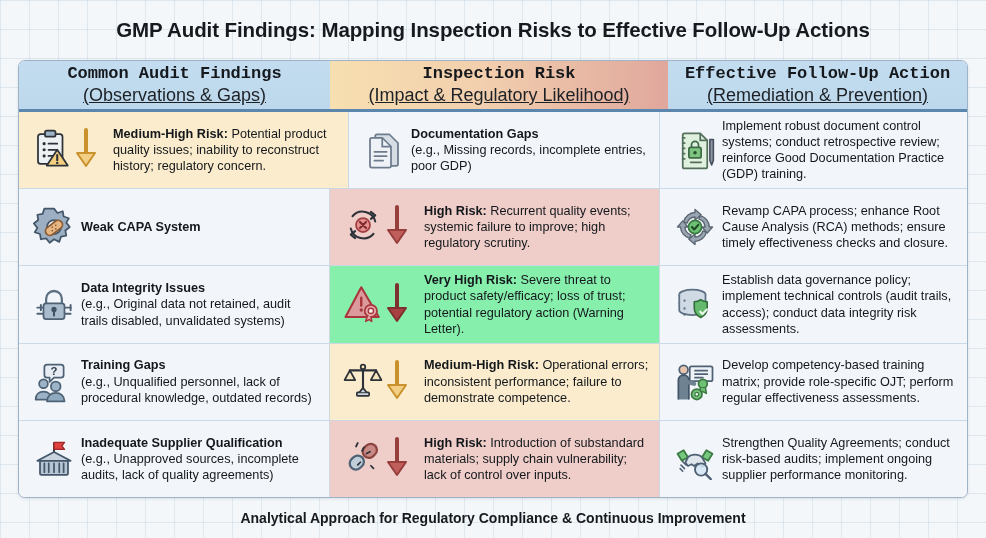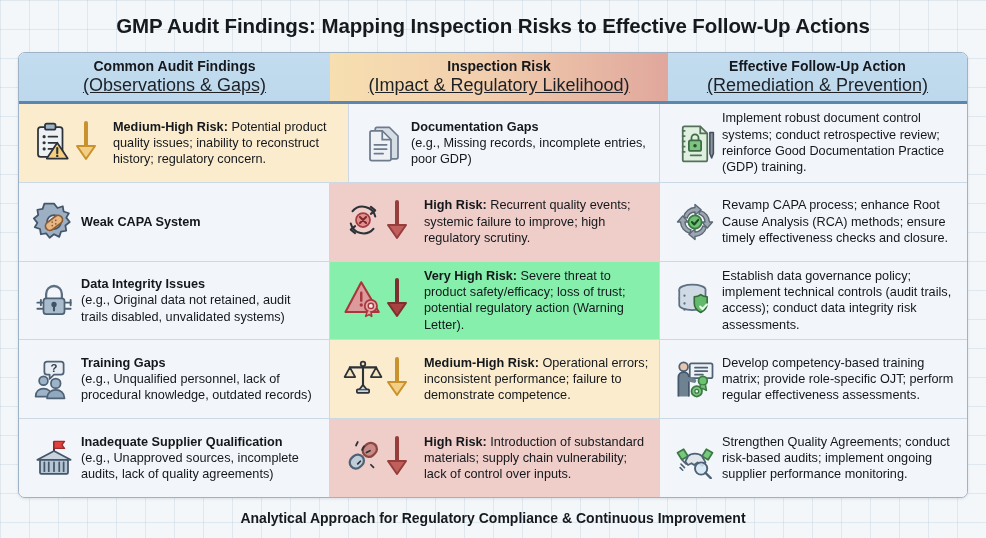--- a/index.html
+++ b/index.html
@@ -19,21 +19,21 @@
 
   .page {
     position: absolute;
     inset: 0;
     display: flex;
     flex-direction: column;
   }
 
   
   .title-bar {
-    height: 52px;
+    height: 60px;
     display: flex;
     align-items: center;
     justify-content: center;
     flex: none;
   }
   .main-title {
     font-size: 20.5px;
     font-weight: bold;
     color: #16191d;
     letter-spacing: -0.1px;
@@ -66,24 +66,25 @@
     align-items: center;
     justify-content: center;
     text-align: center;
     line-height: 1.16;
     padding: 2px 6px;
   }
   .head-cell.c1 { width: 311px; flex: none; background: linear-gradient(180deg,#c3dcef 0%, #bdd8ec 100%); }
   .head-cell.c2 { width: 338px; flex: none; background: linear-gradient(90deg,#f7dfb0 0%, #f2cfae 45%, #e0a79c 100%); }
   .head-cell.c3 { flex: 1 1 auto;           background: linear-gradient(180deg,#c3dcef 0%, #bdd8ec 100%); }
   .head-title {
-    font-size: 14px;
+    font-size: 17px;
     font-weight: bold;
     color: #15181c;
     white-space: nowrap;
+    font-family: Liberation Mono, monospace;
   }
   .head-sub {
     font-size: 18px;
     color: #1d2126;
     white-space: nowrap;
     margin-top: 1px;
     text-decoration: underline;
   }
 
   

